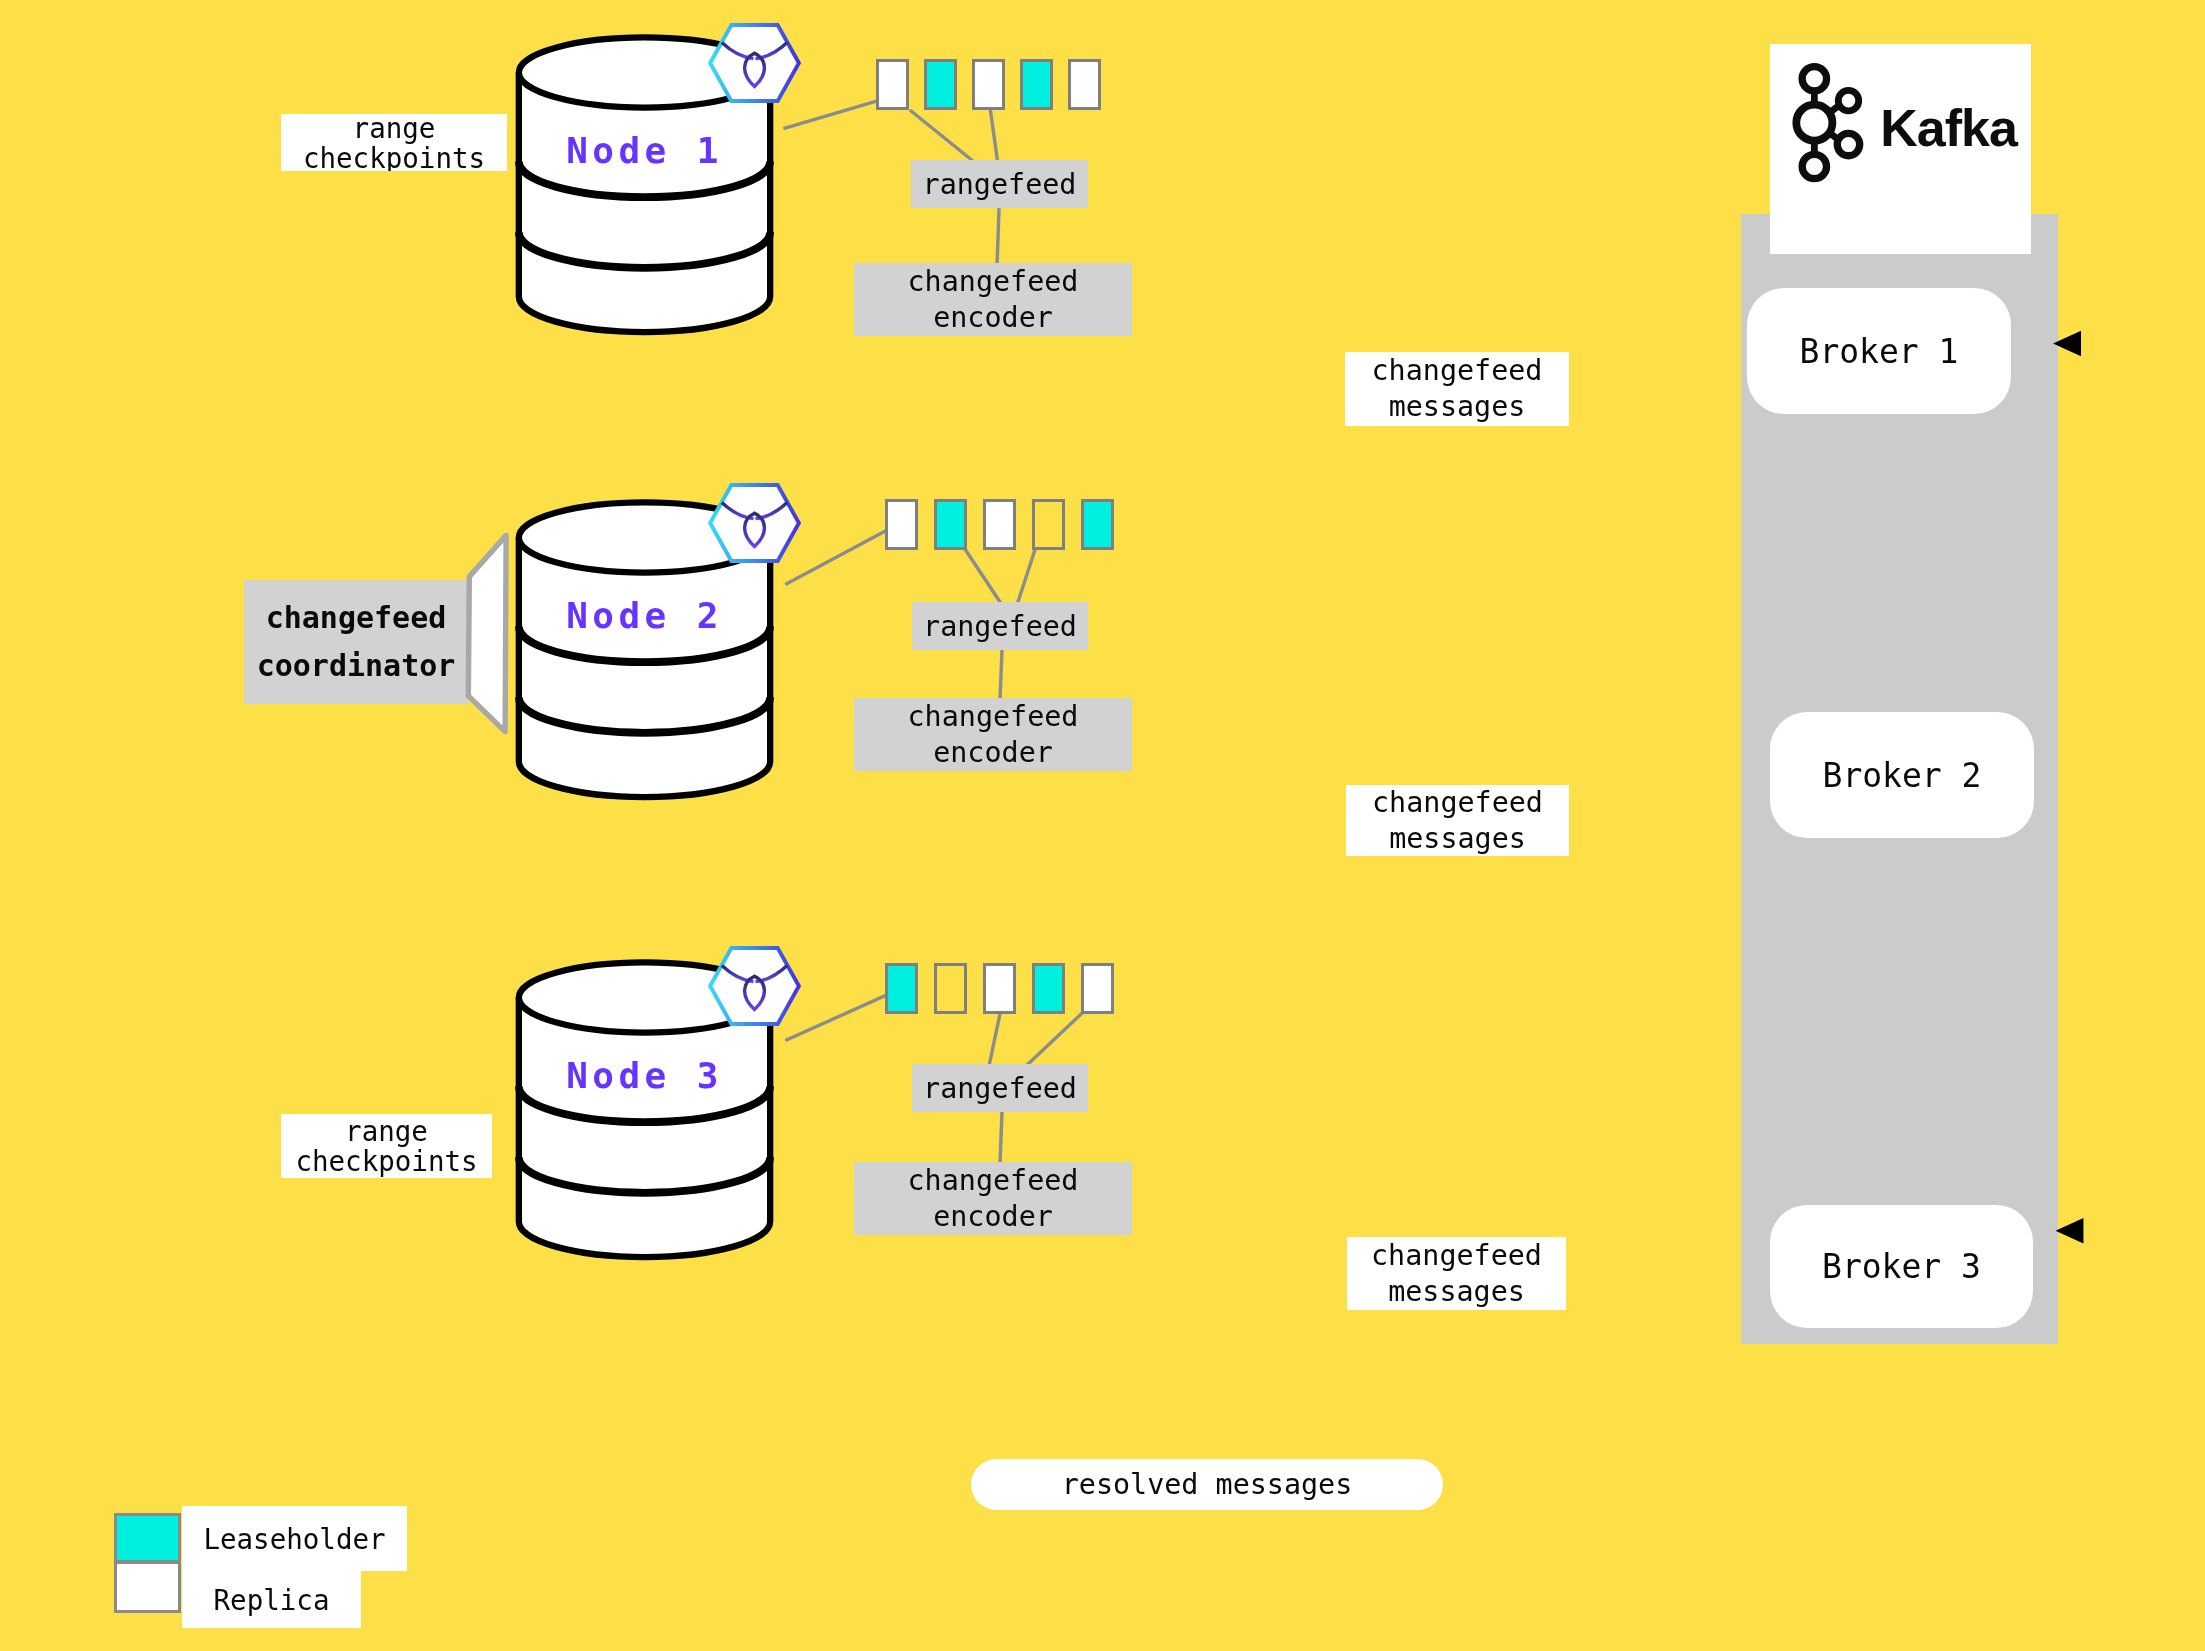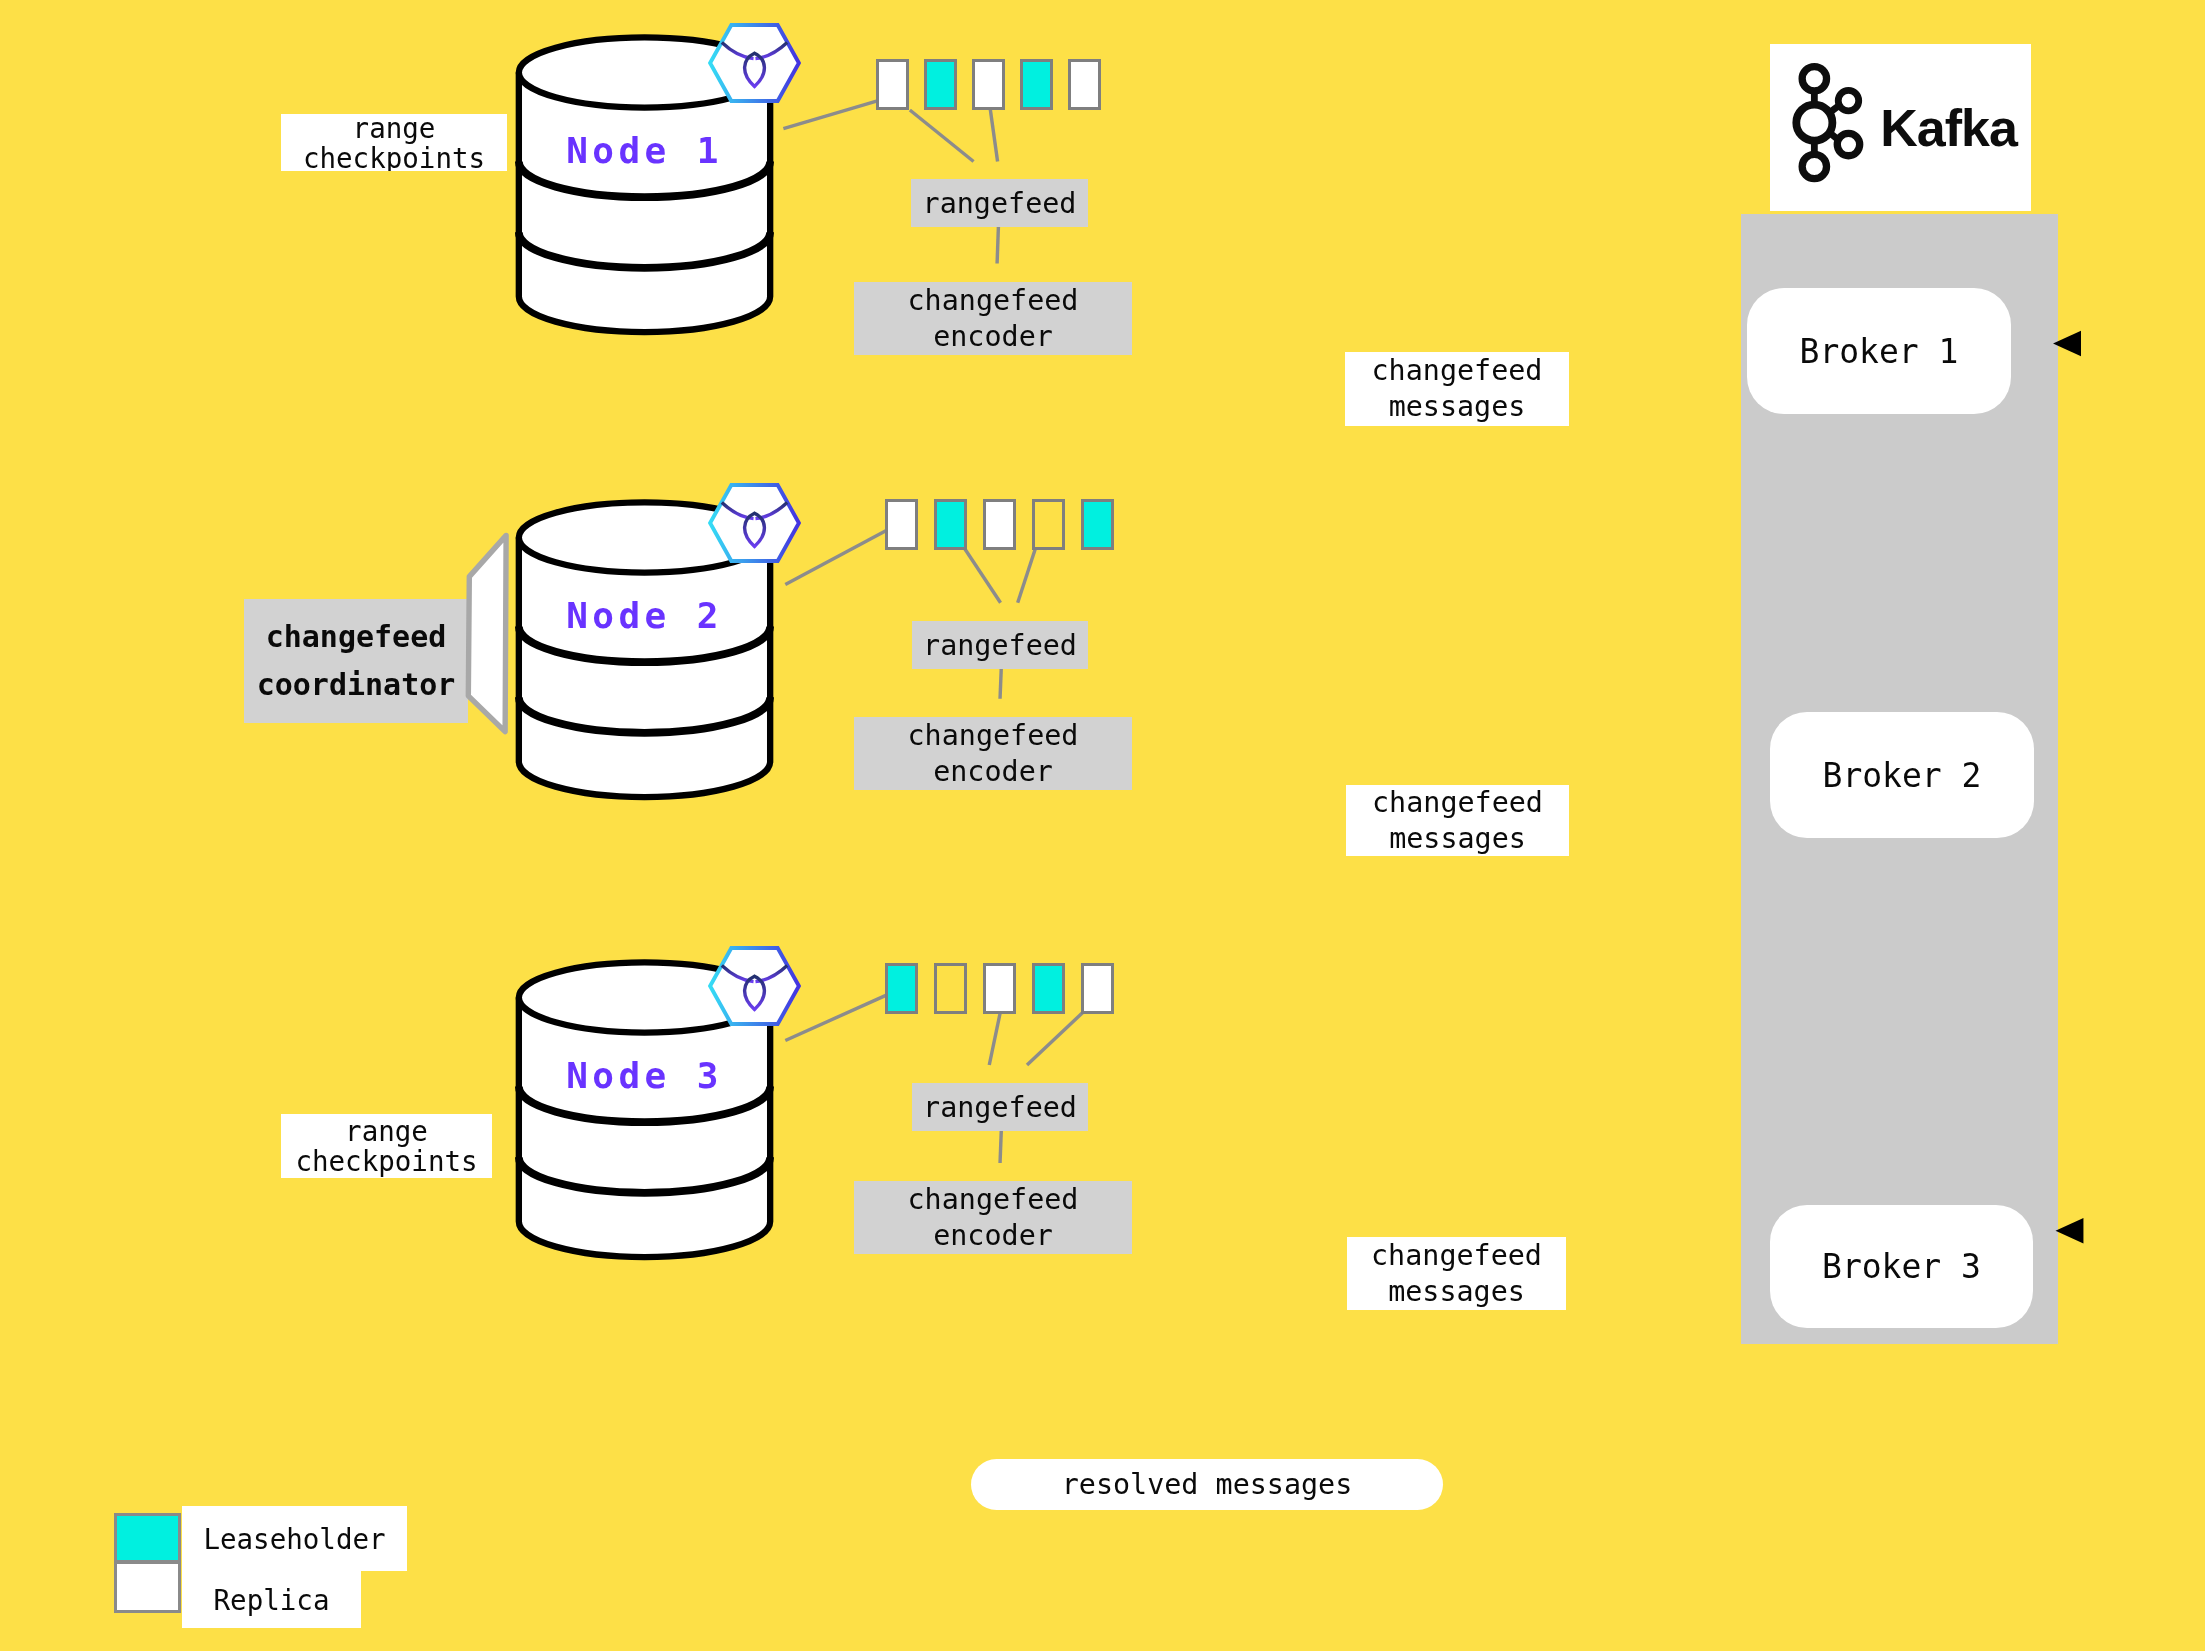--- a/index.html
+++ b/index.html
@@ -4,21 +4,21 @@
 <style>
   html,body{margin:0;padding:0;background:#000;}
   #canvas{position:relative;width:2205px;height:1652px;background:#fde047;overflow:hidden;
           font-family:"DejaVu Sans Mono","Liberation Mono",monospace;}
   .abs{position:absolute;}
   .center{display:flex;align-items:center;justify-content:center;text-align:center;}
   .col{flex-direction:column;}
 
   
   .wbox{background:#fff;color:#0a0a0a;}
-  .gbox{background:var(--box-gray);color:#0a0a0a;margin-top:19px;}
+  .gbox{background:var(--box-gray);color:#0a0a0a;}
 
   .lbl-2line{font-size:28.4px;line-height:36px;white-space:pre;}
   .checkpoint{font-size:27.5px;line-height:30px;overflow:hidden;}
   .rangefeed-box{font-size:28.4px;}
   .coordinator-box{font-size:30px;line-height:48px;font-weight:bold;}
 
   
   .sq-row{position:absolute;display:flex;}
   .sq{width:33px;height:51px;border:3.4px solid #7f7f7f;box-sizing:border-box;}
   .sq-leaseholder{background:var(--teal);}
@@ -201,21 +201,21 @@
     <div>encoder</div>
   </div>
 
   <div class="abs wbox lbl-2line center col zbox" style="left:1347px;top:1237px;width:219px;height:73px;">
     <div>changefeed</div>
     <div>messages</div>
   </div>
 
   <div class="abs kafka-container" style="left:1741px;top:214px;width:317px;height:1130px;"></div>
 
-  <div class="abs kafka-box" style="left:1770px;top:44px;width:261px;height:167px;">
+  <div class="abs kafka-box" style="left:1770px;top:44px;width:261px;height:210px;">
     <svg class="abs" style="left:18.6px;top:14.7px;" width="78" height="137" viewBox="0 0 160 280">
       <g stroke="#0d0d0d" fill="none">
         <line x1="52" y1="64" x2="52" y2="96" stroke-width="14"></line>
         <line x1="52" y1="164" x2="52" y2="196" stroke-width="14"></line>
         <line x1="80" y1="112" x2="104" y2="94" stroke-width="14"></line>
         <line x1="80" y1="148" x2="102" y2="166" stroke-width="14"></line>
         <circle cx="52" cy="40" r="25" stroke-width="15"></circle>
         <circle cx="52" cy="130" r="37" stroke-width="16"></circle>
         <circle cx="52" cy="220" r="25" stroke-width="15"></circle>
         <circle cx="122" cy="85" r="21" stroke-width="14"></circle>

